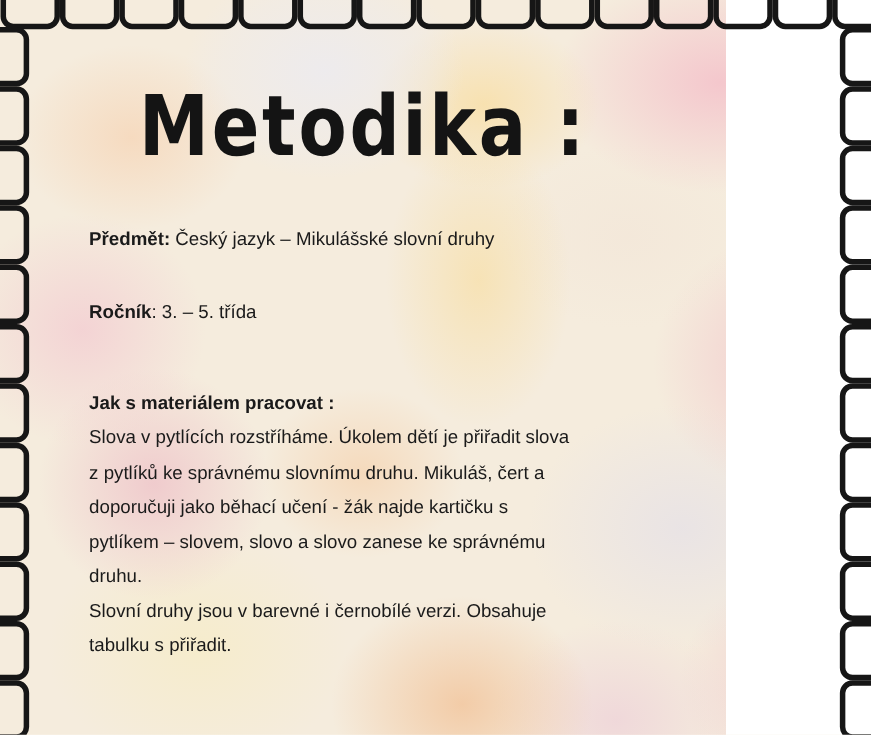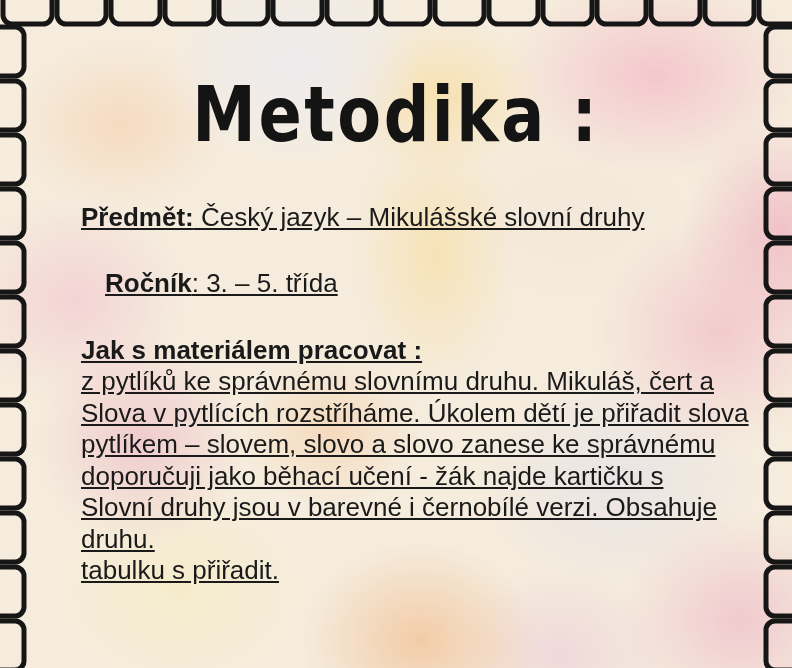--- a/index.html
+++ b/index.html
@@ -7,21 +7,21 @@
     padding: 0;
     width: 792px;
     height: 668px;
     overflow: hidden;
     font-family: "Liberation Sans", sans-serif;
   }
 
   .page {
     position: absolute;
     inset: 0;
-    width: 792px;
+    width: 660px;
     height: 668px;
     background-color: #f5ecdd;
     background-image:
       radial-gradient(170px 130px at 295px 65px,  rgba(237,235,238,0.95) 0%, rgba(237,235,238,0.35) 55%, rgba(237,235,238,0) 75%),
       radial-gradient(150px 110px at 440px 95px,  rgba(248,223,168,0.85) 0%, rgba(248,223,168,0) 70%),
       radial-gradient(210px 140px at 655px 75px,  rgba(244,195,203,0.90) 0%, rgba(244,195,203,0) 72%),
       radial-gradient(140px 160px at 780px 230px, rgba(240,186,196,0.85) 0%, rgba(240,186,196,0) 70%),
       radial-gradient(150px 120px at 120px 125px, rgba(246,214,184,0.80) 0%, rgba(246,214,184,0) 70%),
       radial-gradient(160px 150px at 75px 300px,  rgba(243,205,210,0.80) 0%, rgba(243,205,210,0) 70%),
       radial-gradient(120px 190px at 435px 255px, rgba(247,224,172,0.80) 0%, rgba(247,224,172,0) 70%),
@@ -61,28 +61,27 @@
     letter-spacing: 3px;
     color: #141414;
     transform: scaleX(0.84);
     transform-origin: center;
   }
 
   .body-text {
     position: absolute;
     left: 81px;
     top: 202px;
-    font-size: 26px;
+    font-size: 17px;
     line-height: 31.5px;
     color: #1a1a1a;
     white-space: nowrap;
-    text-decoration: underline;
   }
-  .row-rocnik  { margin-top: 34.5px; margin-left: 24px; }
-  .row-heading { margin-top: 35px; }
+  .row-rocnik  { margin-top: 34.5px; }
+  .row-heading { margin-top: 51px; }
   .bold { font-weight: bold; }
 </style>
 </head>
 <body>
 
 <div class="page">
 
   <svg class="border-overlay" width="792" height="668" viewBox="0 0 792 668" xmlns="http://www.w3.org/2000/svg">
 
     <rect x="3" y="-14" width="49" height="38" rx="9"></rect>
@@ -131,22 +130,22 @@
   <div class="page-title">Metodika :</div>
 
   <div class="body-text">
 
     <div class="row row-predmet"><span class="bold">Předmět:</span><span> Český jazyk – Mikulášské slovní druhy</span></div>
 
     <div class="row row-rocnik"><span class="bold">Ročník</span><span>: 3. – 5. třída</span></div>
 
     <div class="row row-heading bold">Jak s materiálem pracovat :</div>
 
+    <div class="row">Slova v pytlících rozstříháme. Úkolem dětí je přiřadit slova</div>
     <div class="row">z pytlíků ke správnému slovnímu druhu. Mikuláš, čert a</div>
-    <div class="row">Slova v pytlících rozstříháme. Úkolem dětí je přiřadit slova</div>
+    <div class="row">doporučuji jako běhací učení - žák najde kartičku s</div>
     <div class="row">pytlíkem – slovem, slovo a slovo zanese ke správnému</div>
-    <div class="row">doporučuji jako běhací učení - žák najde kartičku s</div>
+    <div class="row">druhu.</div>
     <div class="row">Slovní druhy jsou v barevné i černobílé verzi. Obsahuje</div>
-    <div class="row">druhu.</div>
     <div class="row">tabulku s přiřadit.</div>
 
   </div>
 </div>
 
 </body></html>

